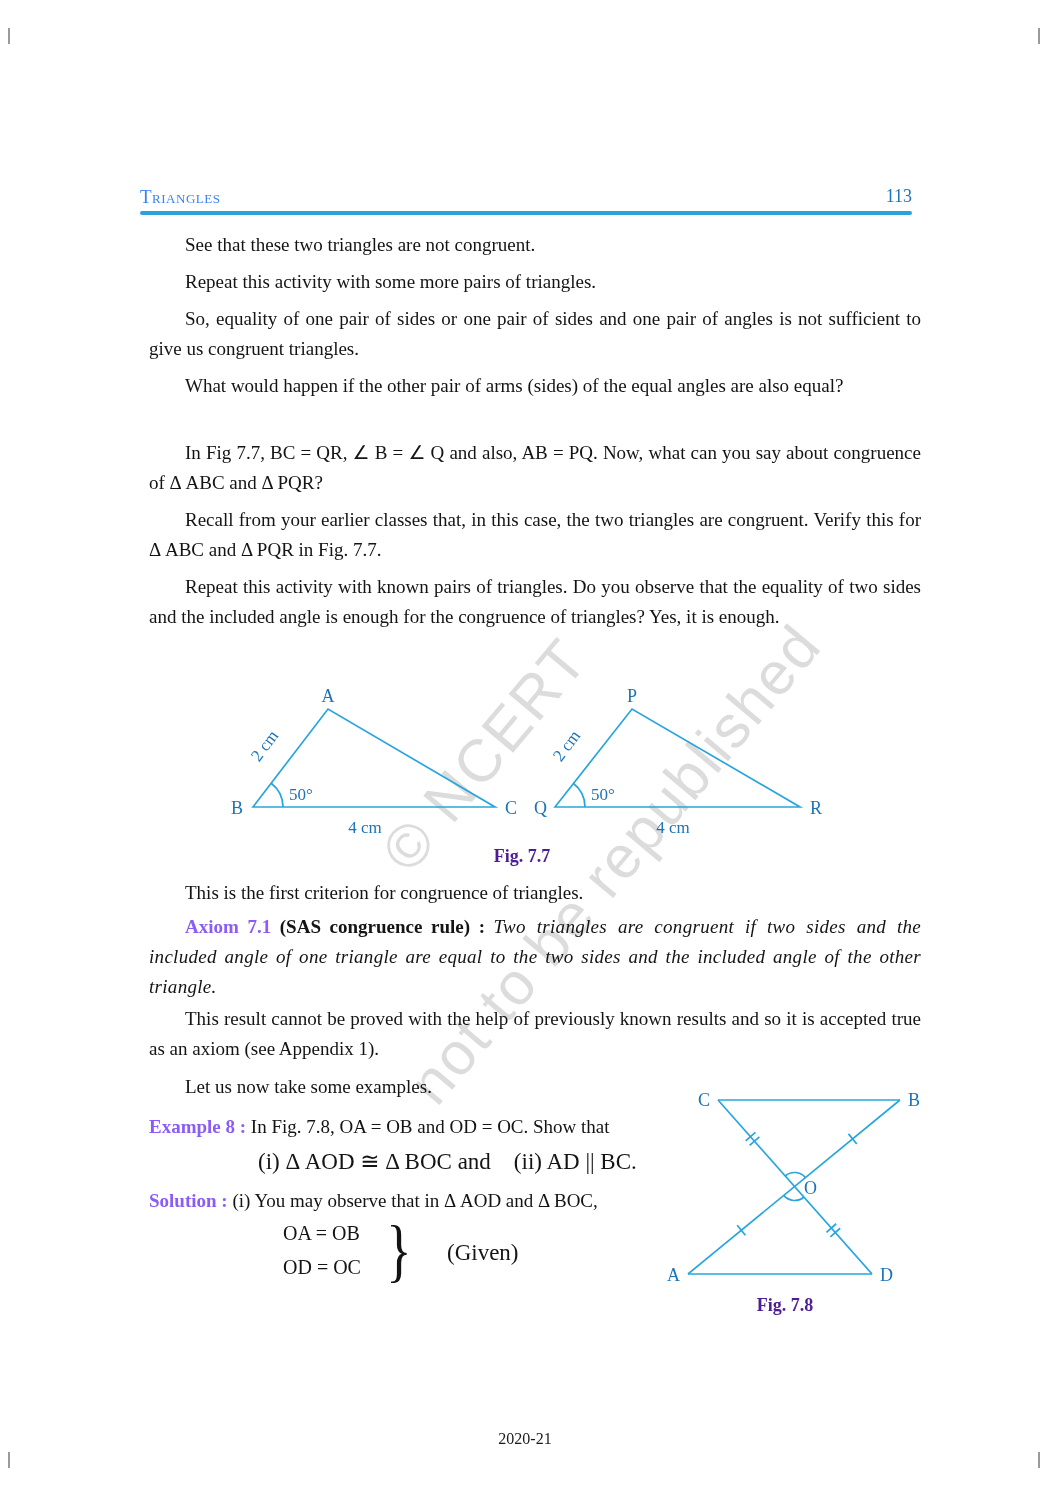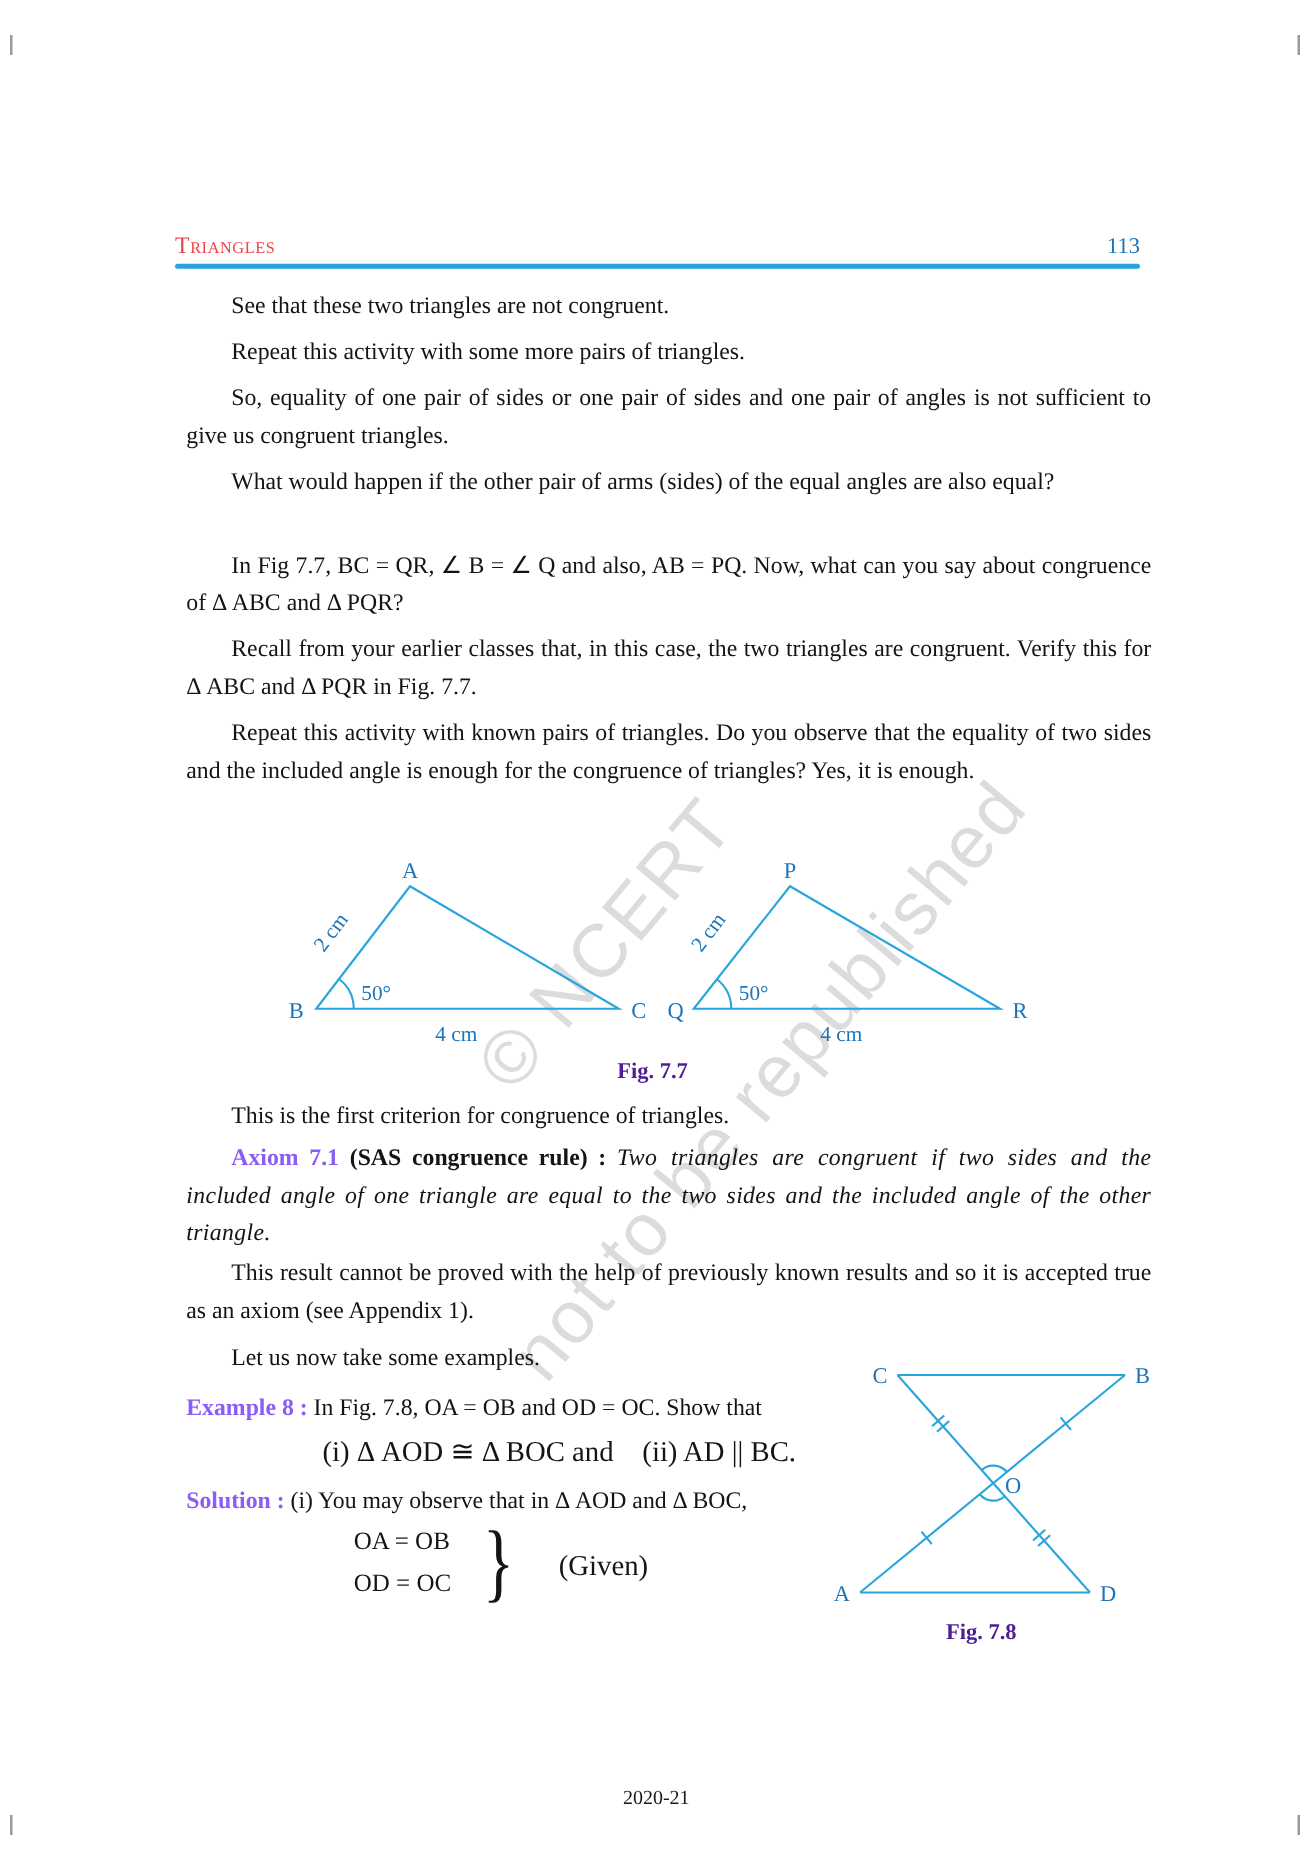--- a/index.html
+++ b/index.html
@@ -3,21 +3,21 @@
 <meta charset="utf-8">
 <style>
   html,body{margin:0;padding:0;background:#ffffff;}
   .page{position:relative;width:1050px;height:1500px;background:#ffffff;overflow:hidden;
         font-family:"Liberation Serif",serif;color:#141414;}
   
   .tick{position:absolute;background:#9a9a9a;}
   .tick.v{width:2px;height:16px;}
   
   .hdr-title{position:absolute;left:140px;top:186px;font-variant:small-caps;
-             font-size:19px;letter-spacing:.5px;color:#ef4444;}
+             font-size:19px;letter-spacing:.5px;color:#3b82f6;}
   .hdr-page{position:absolute;right:138px;top:186px;font-size:18px;color:#1c74ba;}
   .hdr-rule{position:absolute;left:140px;top:211px;width:772px;height:4px;border-radius:2px;}
   
   .para{position:absolute;left:149px;width:772px;font-size:19px;line-height:30px;
         text-align:justify;margin:0;}
   .indent{text-indent:36px;}
   .single{text-align:left;white-space:nowrap;width:auto;}
   .blue-label{color:#8b5cf6;font-weight:bold;}
   .boldrun{font-weight:bold;}
   .italrun{font-style:italic;letter-spacing:.3px;word-spacing:2px;}

